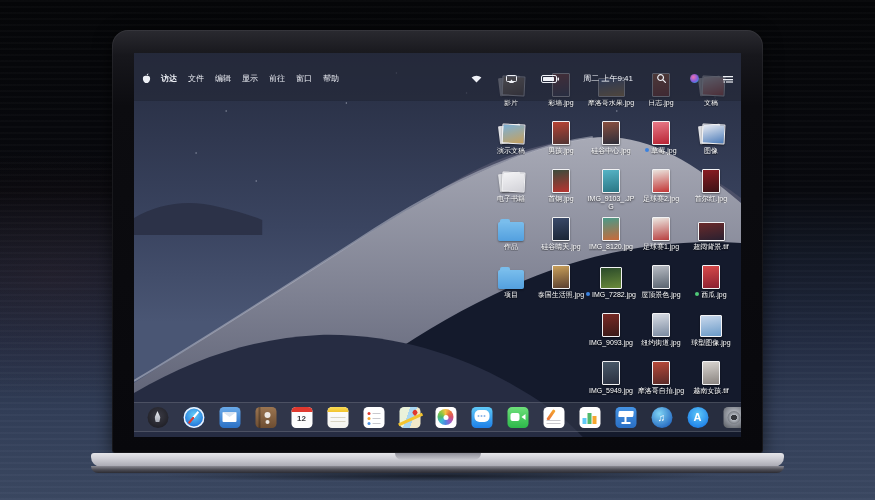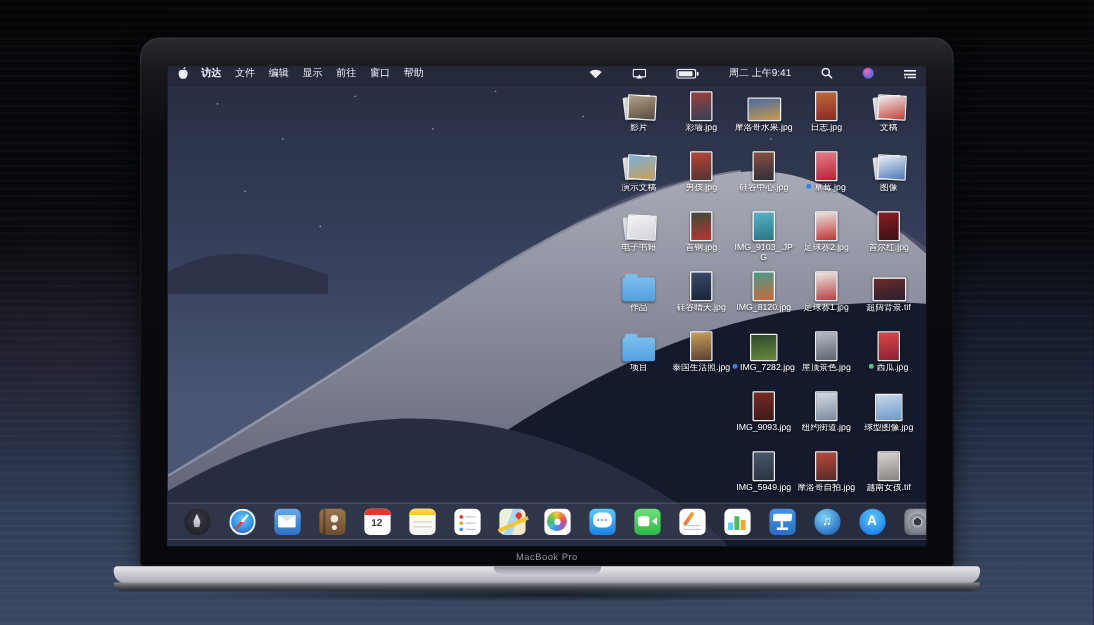--- a/index.html
+++ b/index.html
@@ -37,22 +37,22 @@
   .floor-shadow{position:absolute;left:60px;top:471px;width:755px;height:16px;
     background:radial-gradient(ellipse 50% 50% at 50% 30%,rgba(0,0,0,0.55),transparent 75%);}
 
   
   .display{position:absolute;left:22px;top:23px;width:607px;height:384px;
     background:#1c2234;overflow:hidden;}
   .wallpaper{position:absolute;inset:0;width:100%;height:100%;}
 
   
   .menubar{position:absolute;top:0;left:0;right:0;height:15px;
-    background:rgba(36,41,57,0.74);display:flex;align-items:flex-start;
-    padding:0 8px;gap:0;color:#eef0f6;font-size:8px;z-index:5;
+    background:rgba(36,41,57,0.74);display:flex;align-items:flex-end;
+    padding:16px 8px;gap:0;color:#eef0f6;font-size:8px;z-index:5;
     box-shadow:0 0.5px 0 rgba(0,0,0,0.35);}
   .apple-wrap{display:flex;align-items:center;margin-right:10px;}
   .menu-items{display:flex;gap:11px;align-items:center;}
   .menu-item{cursor:default;white-space:nowrap;}
   .menu-item.active-app{font-weight:bold;}
   .status{margin-left:auto;display:flex;align-items:center;gap:24px;}
   .status svg{display:block;}
   .time{font-size:8px;white-space:nowrap;}
   .siri-orb{width:9px;height:9px;border-radius:50%;
     background:radial-gradient(circle at 38% 35%,#ef6fb0,#7a5fe0 55%,#35b6e8 85%);
@@ -523,20 +523,19 @@
               <span class="glyph">A</span>
             </div>
             <div class="dki" id="sysprefs" title="System Preferences"></div>
           </div>
         <div class="dock-sep"></div>
         <div class="dock-folder" title="Downloads"></div>
         <div class="dock-trash" title="Trash"></div>
       </div>
 
     </div>
-    <div class="bezel-label">MacBook Pro</div>
   </div>
 
   <div class="base">
     <div class="base-notch"></div>
   </div>
   <div class="base-bottom"></div>
 </div>
 
 </body></html>

